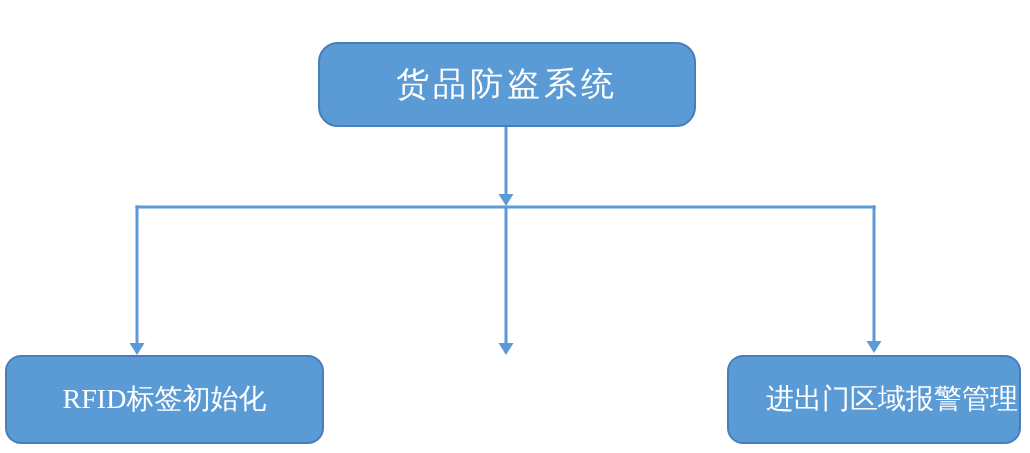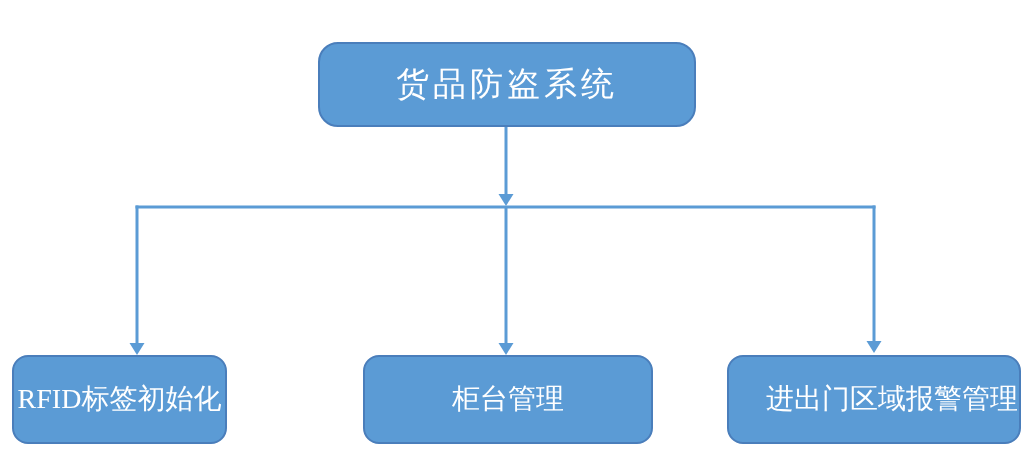--- a/index.html
+++ b/index.html
@@ -43,21 +43,21 @@
     font-size: 33px;
     letter-spacing: 4px;
     margin-top: 35px;
   }
   .node-child {
     top: 355px;
     height: 89px;
     border-radius: 16px;
     font-size: 28px;
   }
-  .node-child-1 { left: 12px;   width: 215px; }
+  .node-child-1 { left: 5px;   width: 319px; }
   .node-child-2 { left: 363px; width: 290px; }
   .node-child-3 { left: 727px; width: 294px; padding-left: 36px; }
 </style>
 </head>
 <body>
 
 <div class="canvas">
 
   <svg class="connector-layer" width="1030" height="453" viewBox="0 0 1030 453" xmlns="http://www.w3.org/2000/svg">
 
@@ -85,21 +85,18 @@
   </svg>
 
   <div class="node node-root">
     <span>货品防盗系统</span>
   </div>
 
   <div class="node node-child node-child-1">
     <span>RFID标签初始化</span>
   </div>
 
-  <div class="node node-child node-child-2">
-    <span>柜台管理</span>
-  </div>
 
   <div class="node node-child node-child-3">
     <span>进出门区域报警管理</span>
   </div>
 
 </div>
 
 </body></html>

